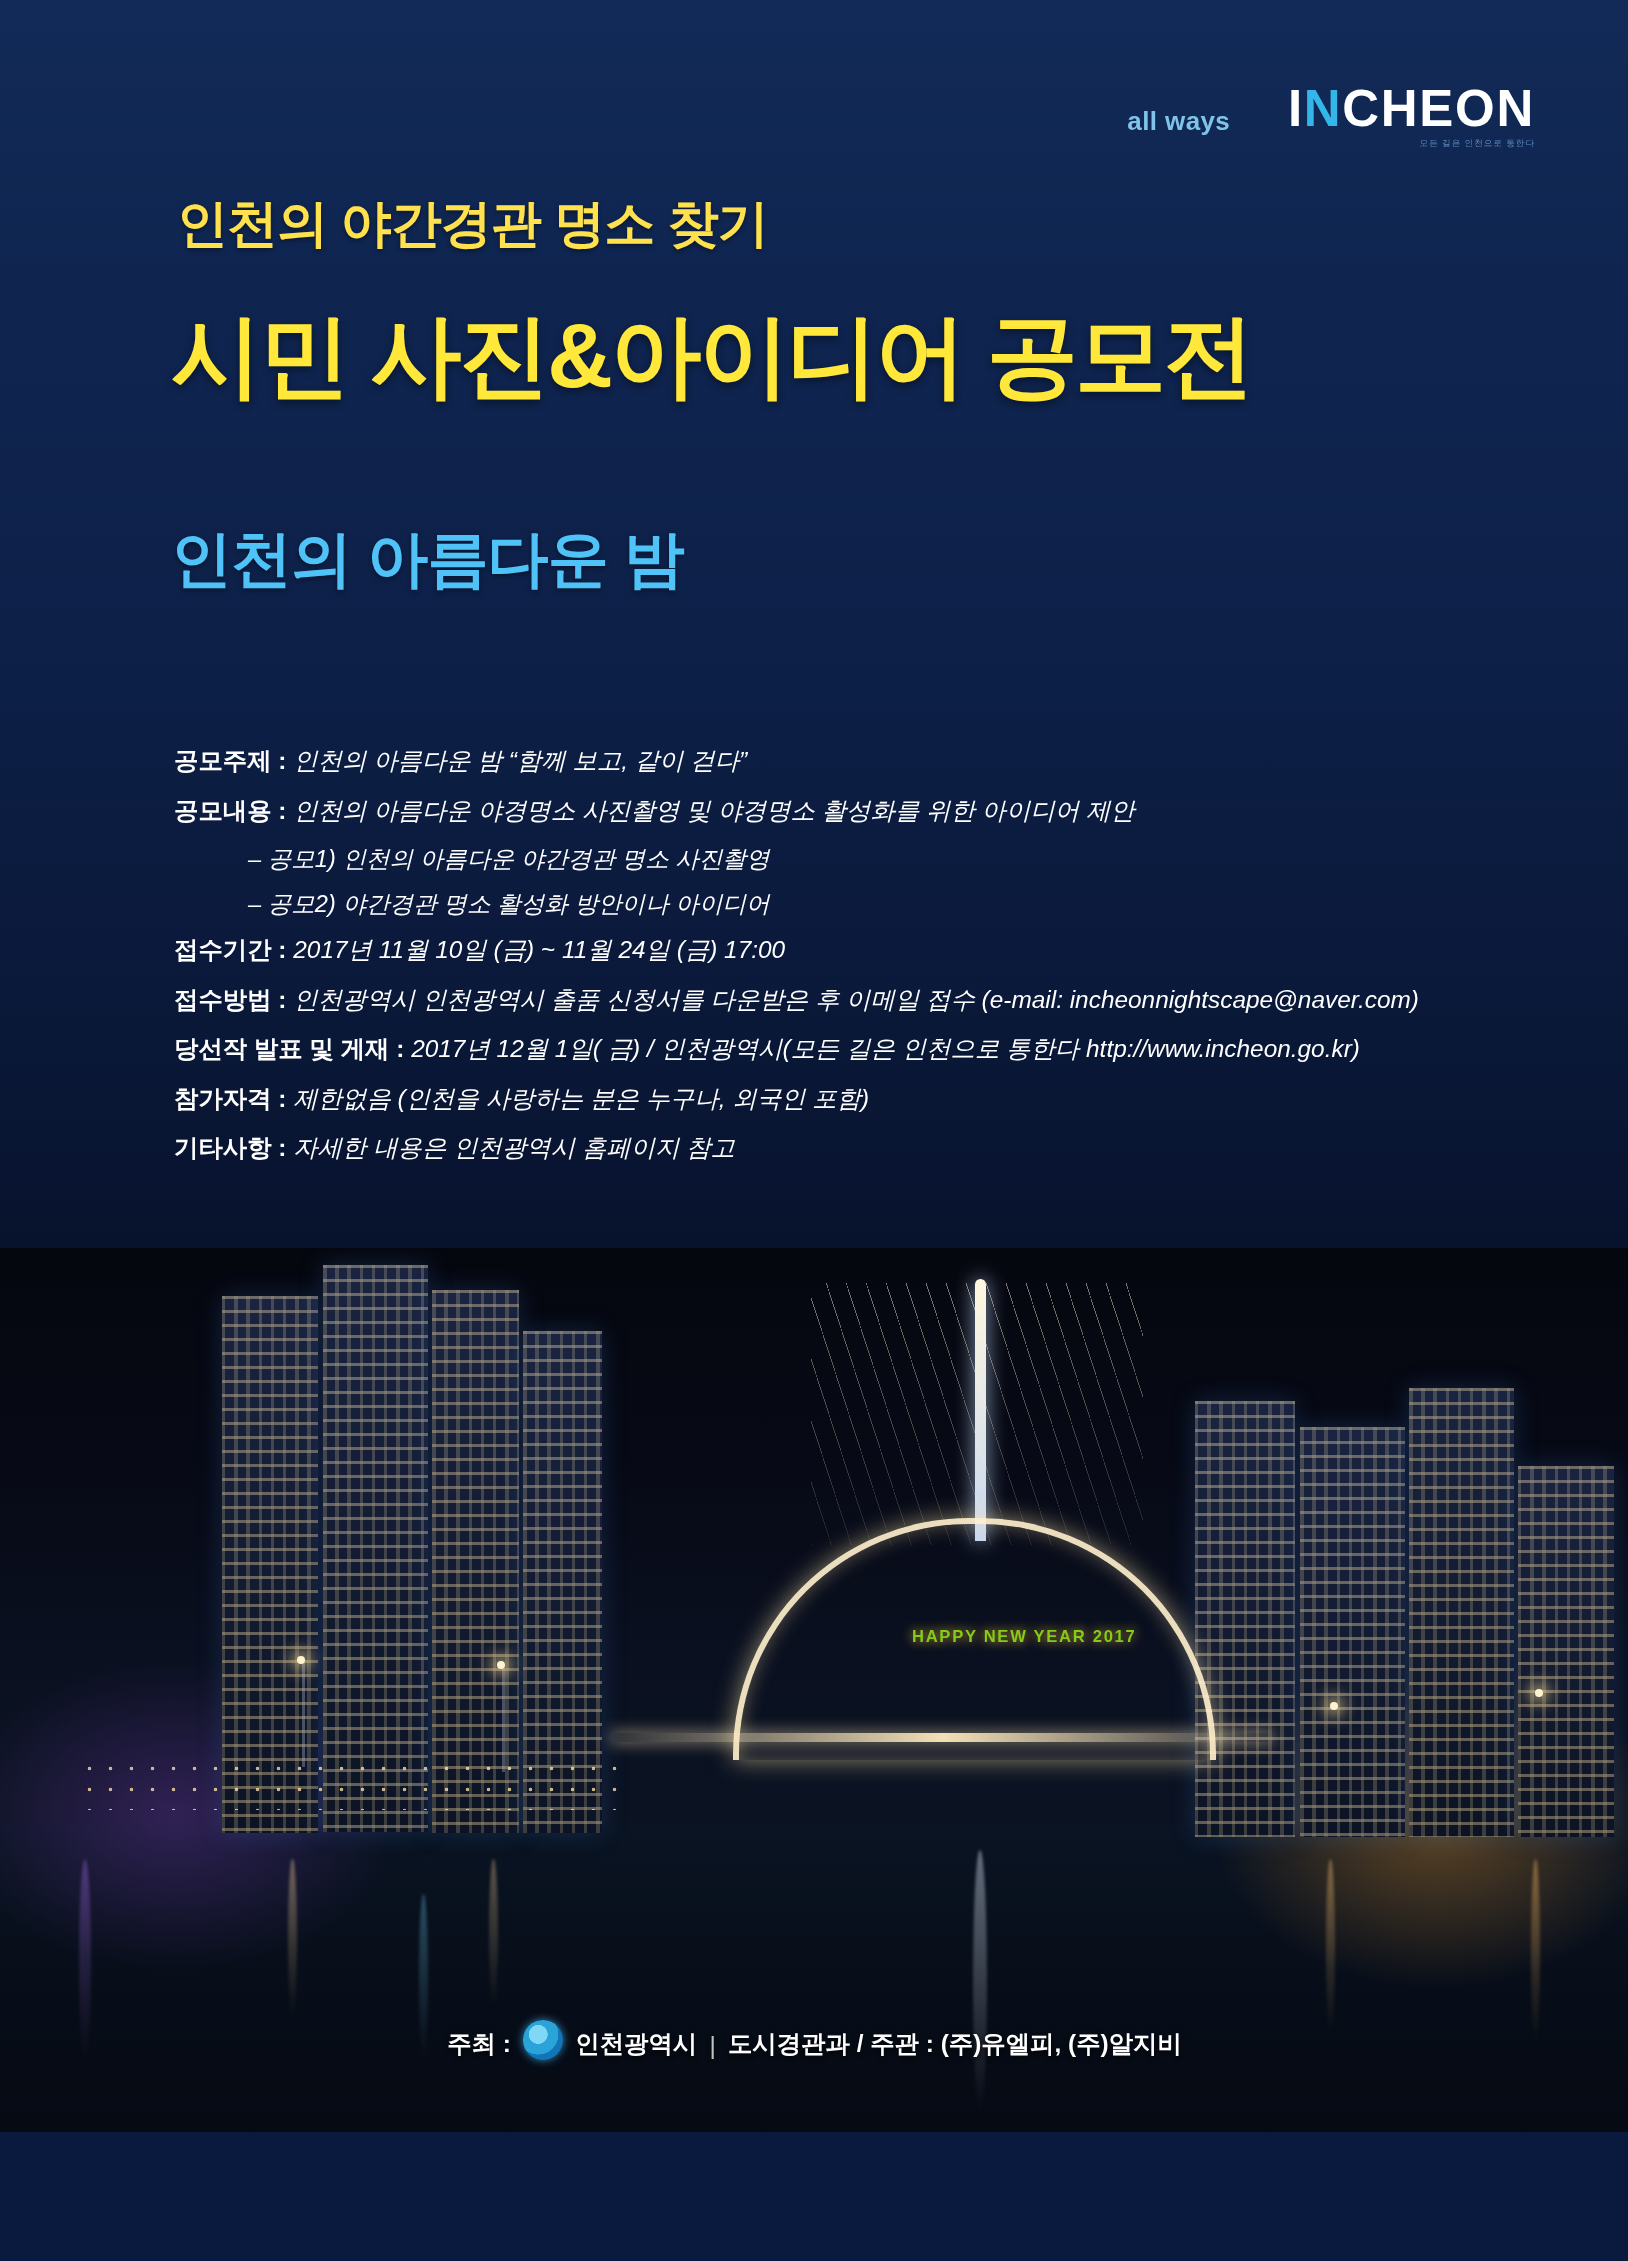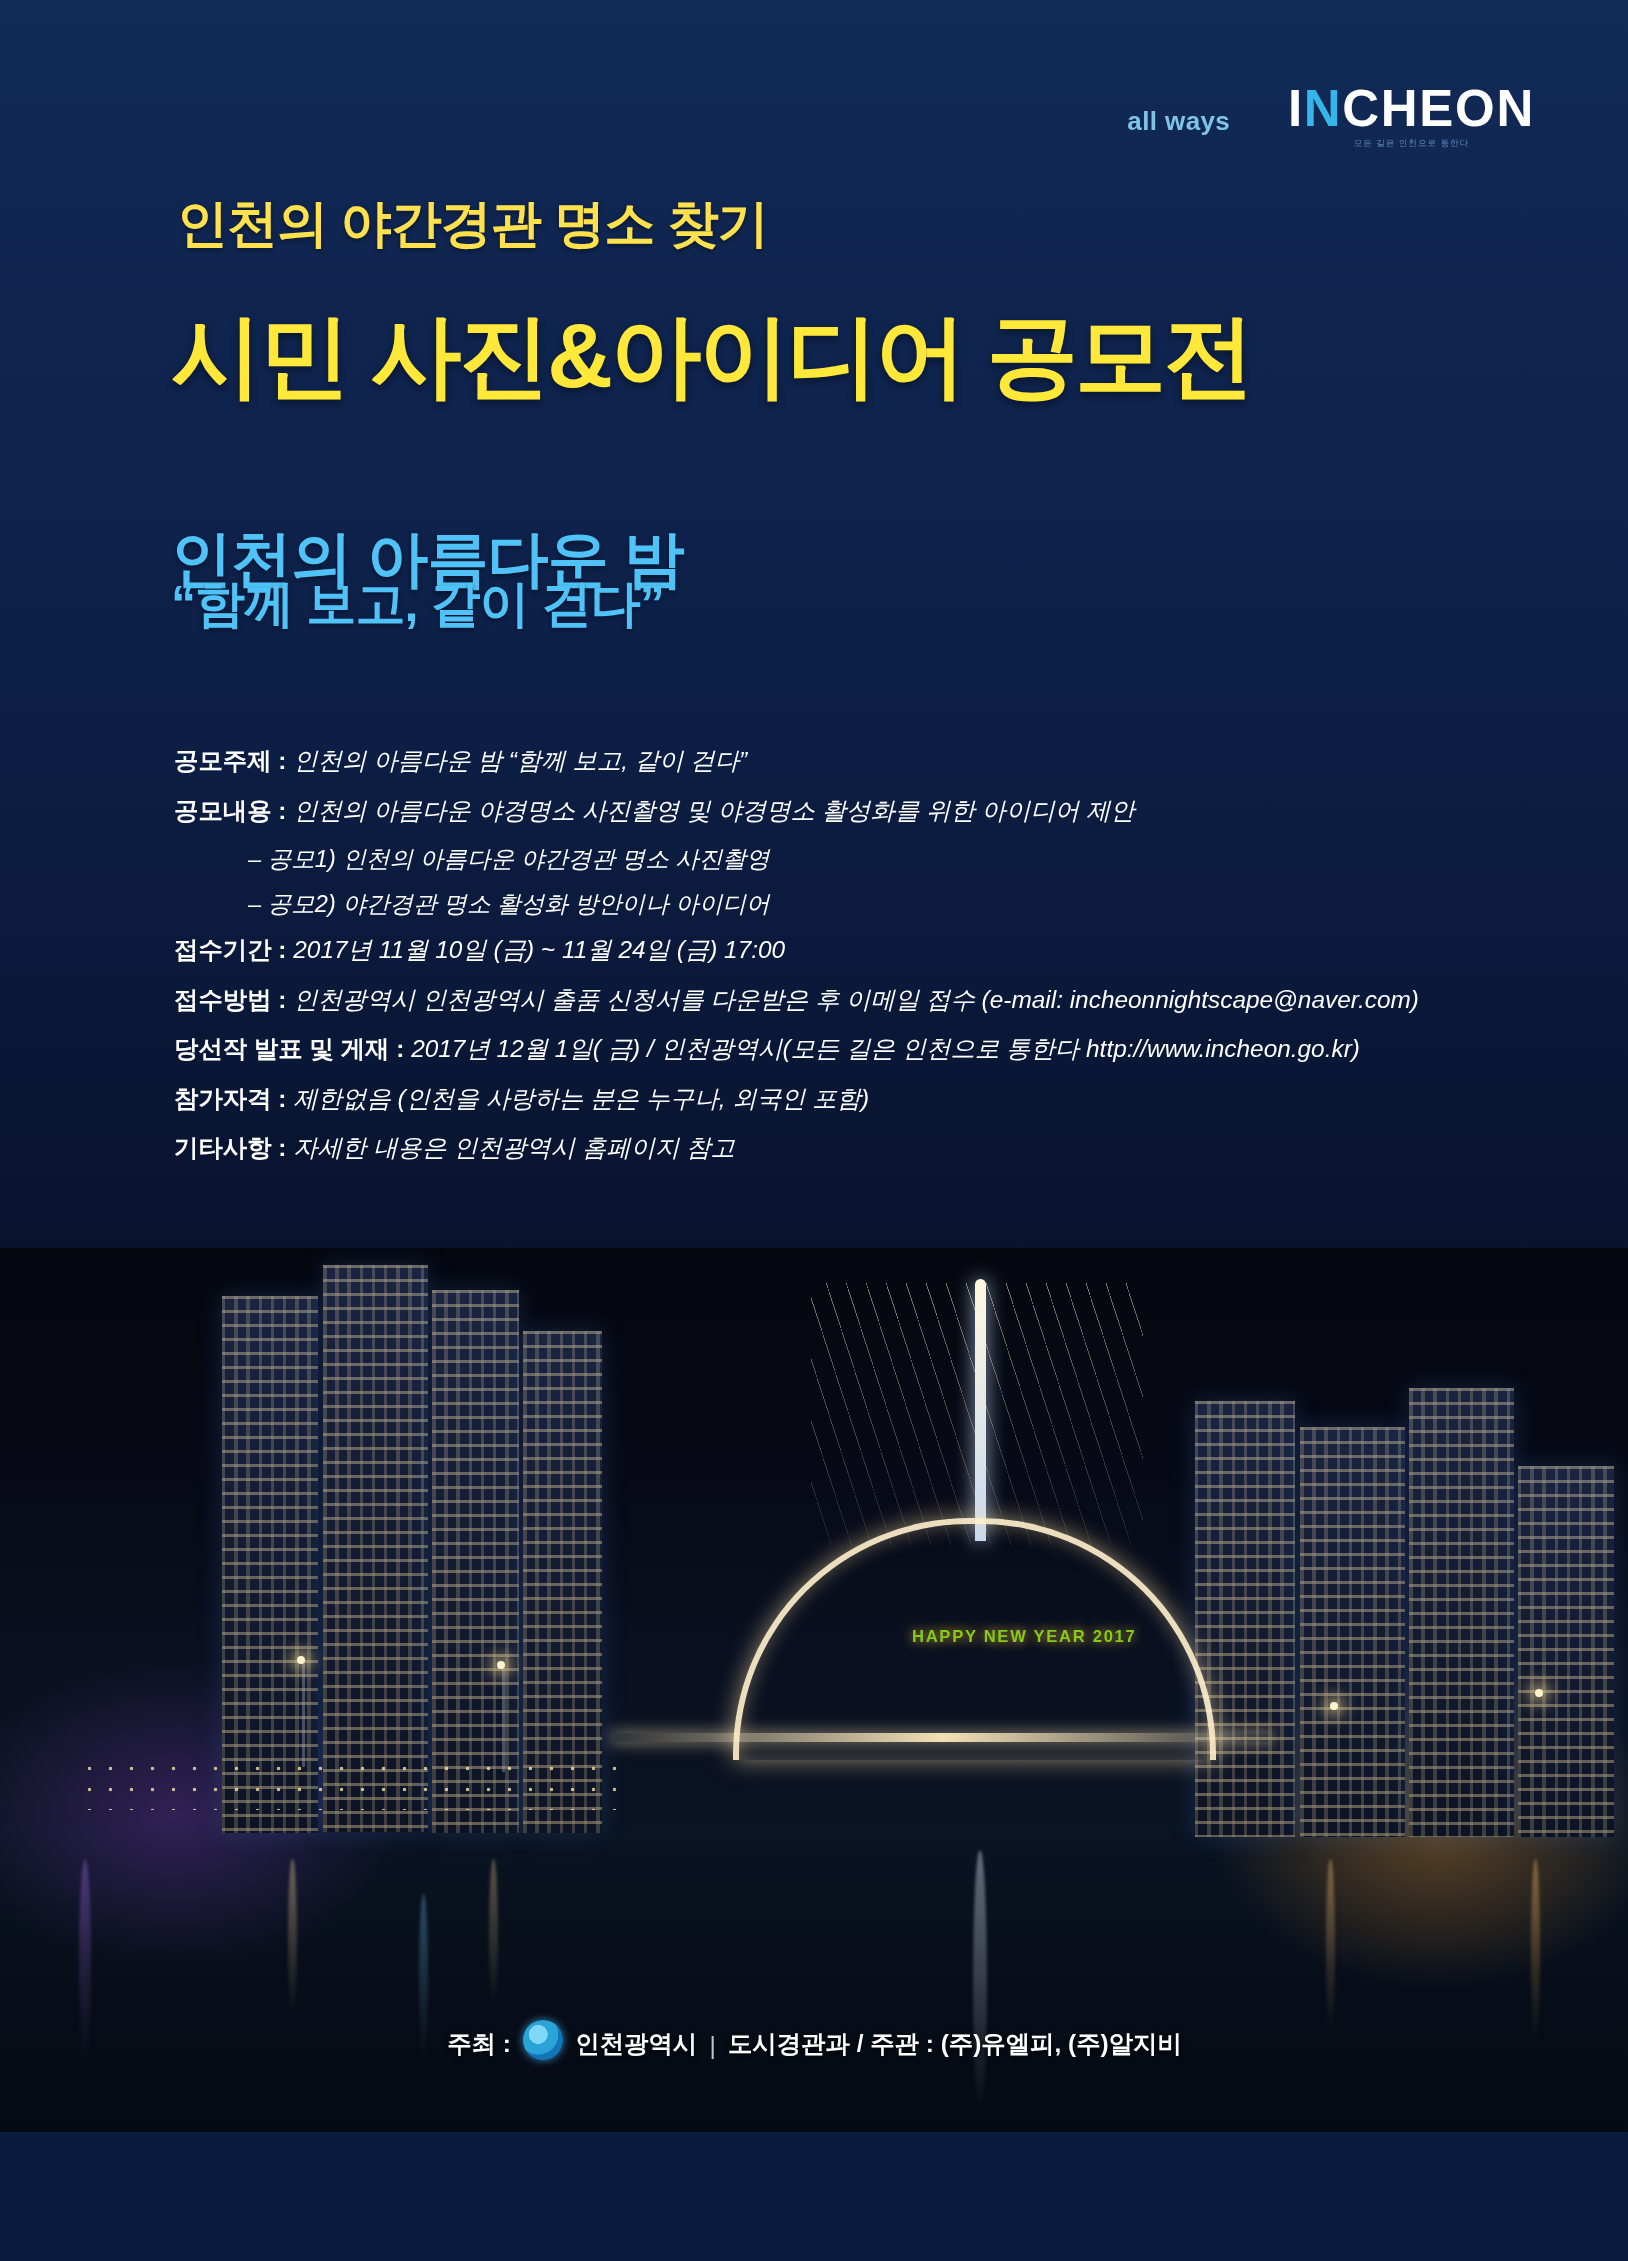--- a/index.html
+++ b/index.html
@@ -26,21 +26,21 @@
   }
   .logo-incheon{
     position:relative;
     margin-left:42px;
   }
   .logo-incheon .word{
     color:#ffffff;font-size:51px;font-weight:bold;letter-spacing:1.7px;line-height:1;
   }
   .logo-incheon .word .dot{color:#35b6e8;}
   .logo-tag{
-    color:#5b86bb;font-size:8.7px;letter-spacing:0.9px;text-align:center;margin-top:3.5px;
+    color:#5b86bb;font-size:8.7px;letter-spacing:0.9px;text-align:right;margin-top:3.5px;
   }
   
   .kicker{
     position:absolute;left:177px;top:190px;
     color:#ffe14d;font-size:51px;font-weight:bold;letter-spacing:-0.9px;
     text-shadow:0 1.7px 5.2px rgba(0,0,0,.45);
   }
   .title{
     position:absolute;left:171px;top:295px;
     color:#ffe83a;font-size:91px;font-weight:bold;letter-spacing:-2.6px;
@@ -175,21 +175,20 @@
       <div class="word">
         <span>I</span><span class="dot">N</span><span>CHEON</span>
       </div>
       <div class="logo-tag">모든 길은 인천으로 통한다</div>
     </div>
   </div>
 
   <div class="kicker">인천의 야간경관 명소 찾기</div>
   <div class="title">시민 사진&amp;아이디어 공모전</div>
   <div class="sub1">인천의 아름다운 밤</div>
-  <div class="sub2">“함께 보고, 같이 걷다”</div>
 
   <div class="details">
     <div class="row">
       <span class="lbl">공모주제 :</span>
       <span class="val">인천의 아름다운 밤 “함께 보고, 같이 걷다”</span>
     </div>
     <div class="row">
       <span class="lbl">공모내용 :</span>
       <span class="val">인천의 아름다운 야경명소 사진촬영 및 야경명소 활성화를 위한 아이디어 제안</span>
     </div>

